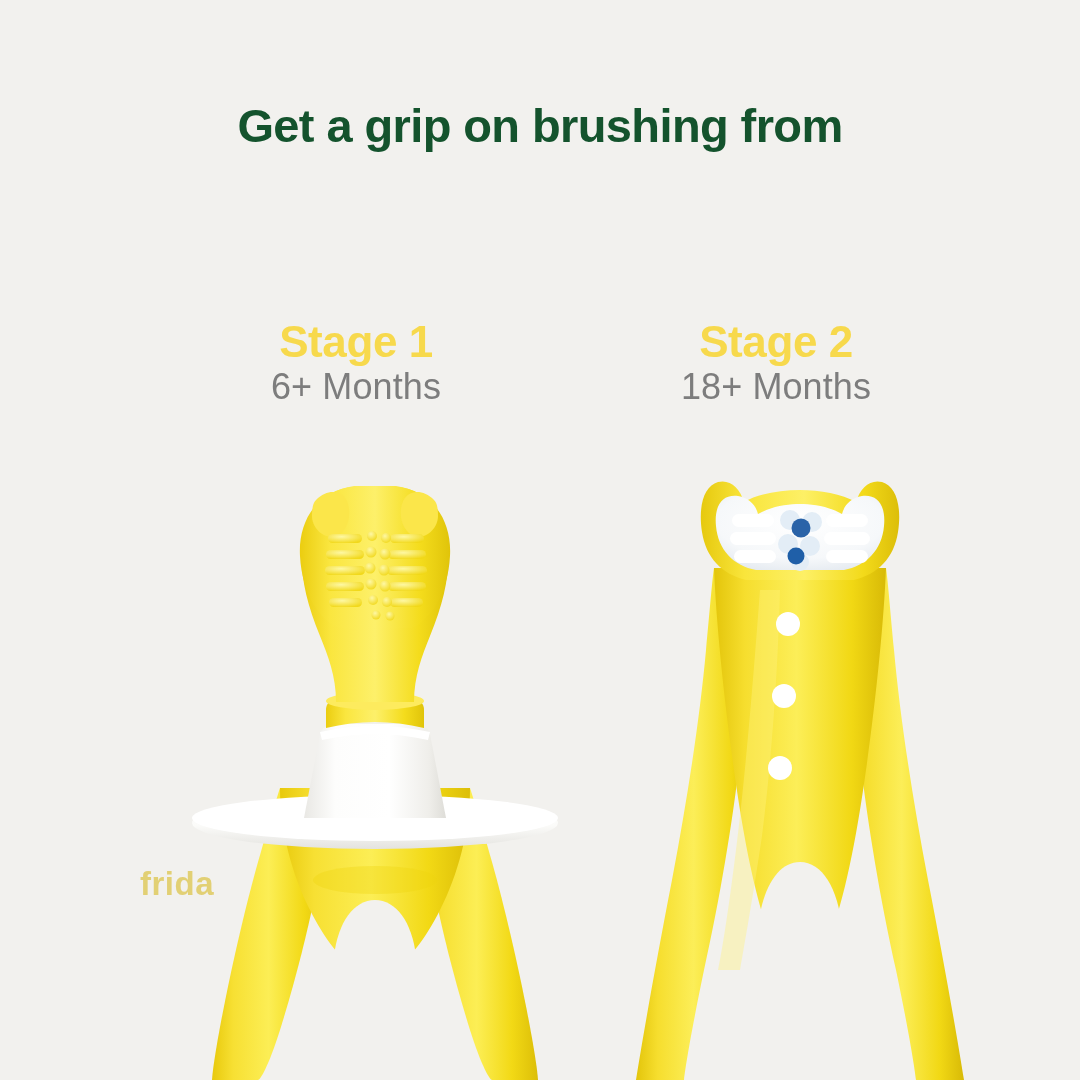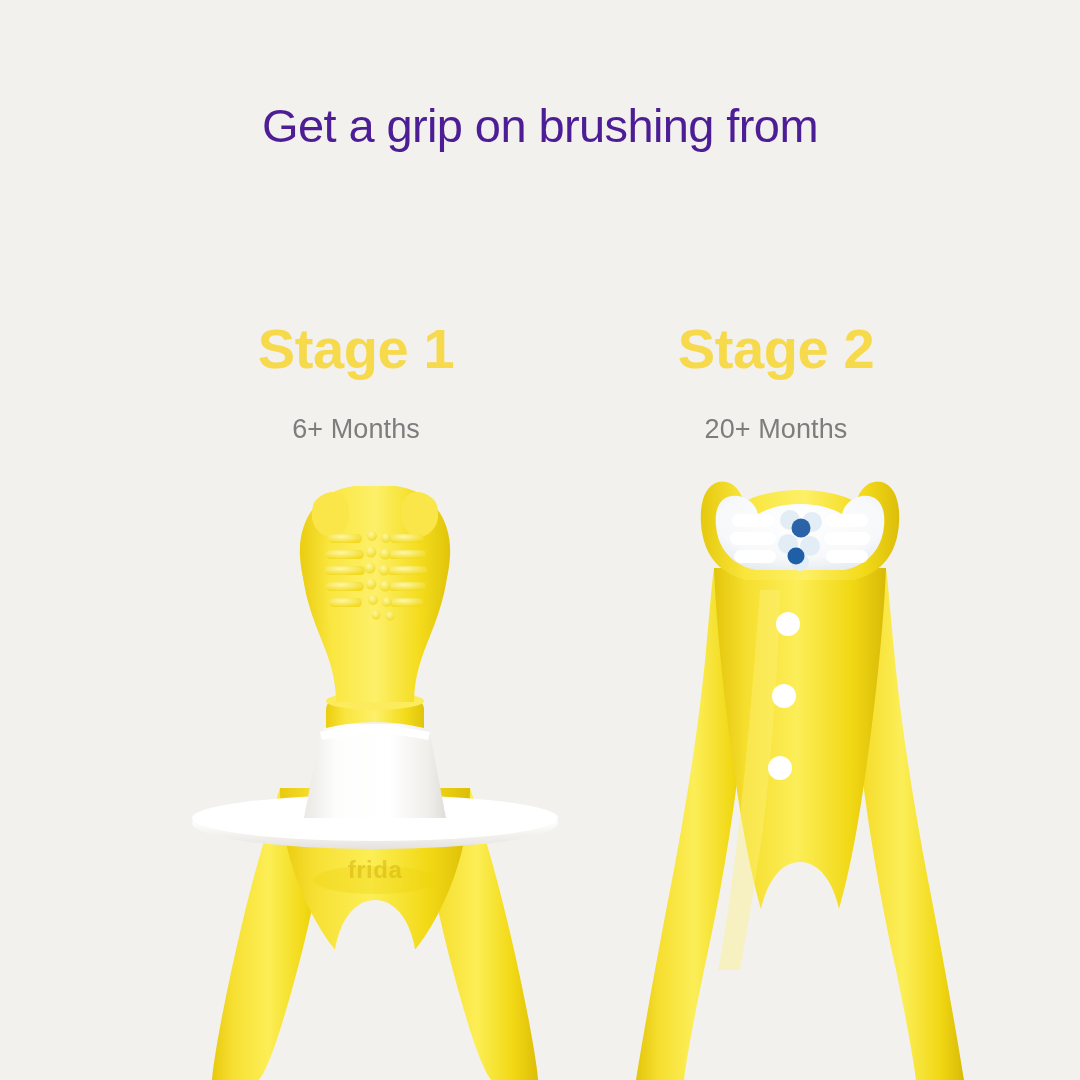--- a/index.html
+++ b/index.html
@@ -16,69 +16,67 @@
     font-family: "Liberation Sans", sans-serif;
   }
 
   
   .headline {
     position: absolute;
     top: 96px;
     left: 0;
     width: 1080px;
     text-align: center;
-    color: #4c1d95;
+    color: #14532d;
     font-size: 47px;
-    font-weight: normal;
+    font-weight: bold;
     line-height: 1.28;
     letter-spacing: -0.6px;
   }
   .headline .ln { display: block; }
 
   
   .stage-col {
     position: absolute;
     top: 318px;
     width: 300px;
     text-align: center;
   }
   .stage-col.c1 { left: 206px; }
   .stage-col.c2 { left: 626px; }
 
   .stage-title {
     color: #F7D94C;
-    font-size: 56px;
+    font-size: 44px;
     font-weight: bold;
     letter-spacing: -0.4px;
     line-height: 1.1;
   }
   .stage-sub {
-    margin-top: 34px;
     color: #7D7D7D;
-    font-size: 27px;
+    font-size: 36px;
     font-weight: normal;
     letter-spacing: 0.1px;
   }
 
   
   .product {
     position: absolute;
     top: 470px;
     height: 610px;
   }
   .product.p1 { left: 140px;  width: 470px; }
   .product.p2 { left: 590px;  width: 420px; }
   .product svg { display: block; width: 100%; height: 100%; }
 
   .brand-wordmark {
     position: absolute;
     left: 0; right: 0;
-    top: 386px;
-    text-align: center;
-    font-size: 24px;
+    top: 395px;
+    font-size: 33px;
     font-weight: bold;
     letter-spacing: 0.5px;
     color: rgba(214,180,16,0.55);
     pointer-events: none;
   }
 </style>
 </head>
 <body>
 
 <div id="page">
@@ -87,21 +85,21 @@
     <span class="ln">Get a grip on brushing from</span>
   </div>
 
   <div class="stage-col c1">
     <div class="stage-title">Stage 1</div>
     <div class="stage-sub">6+ Months</div>
   </div>
 
   <div class="stage-col c2">
     <div class="stage-title">Stage 2</div>
-    <div class="stage-sub">20+ Months</div>
+    <div class="stage-sub">18+ Months</div>
   </div>
 
   <div class="product p1">
     <svg viewBox="0 0 470 610" xmlns="http://www.w3.org/2000/svg">
       <defs>
         <linearGradient id="yBody1" x1="0" y1="0" x2="1" y2="0">
           <stop offset="0%" stop-color="#E8C90C"></stop>
           <stop offset="18%" stop-color="#F7E033"></stop>
           <stop offset="48%" stop-color="#FCEE55"></stop>
           <stop offset="78%" stop-color="#F2D915"></stop>

